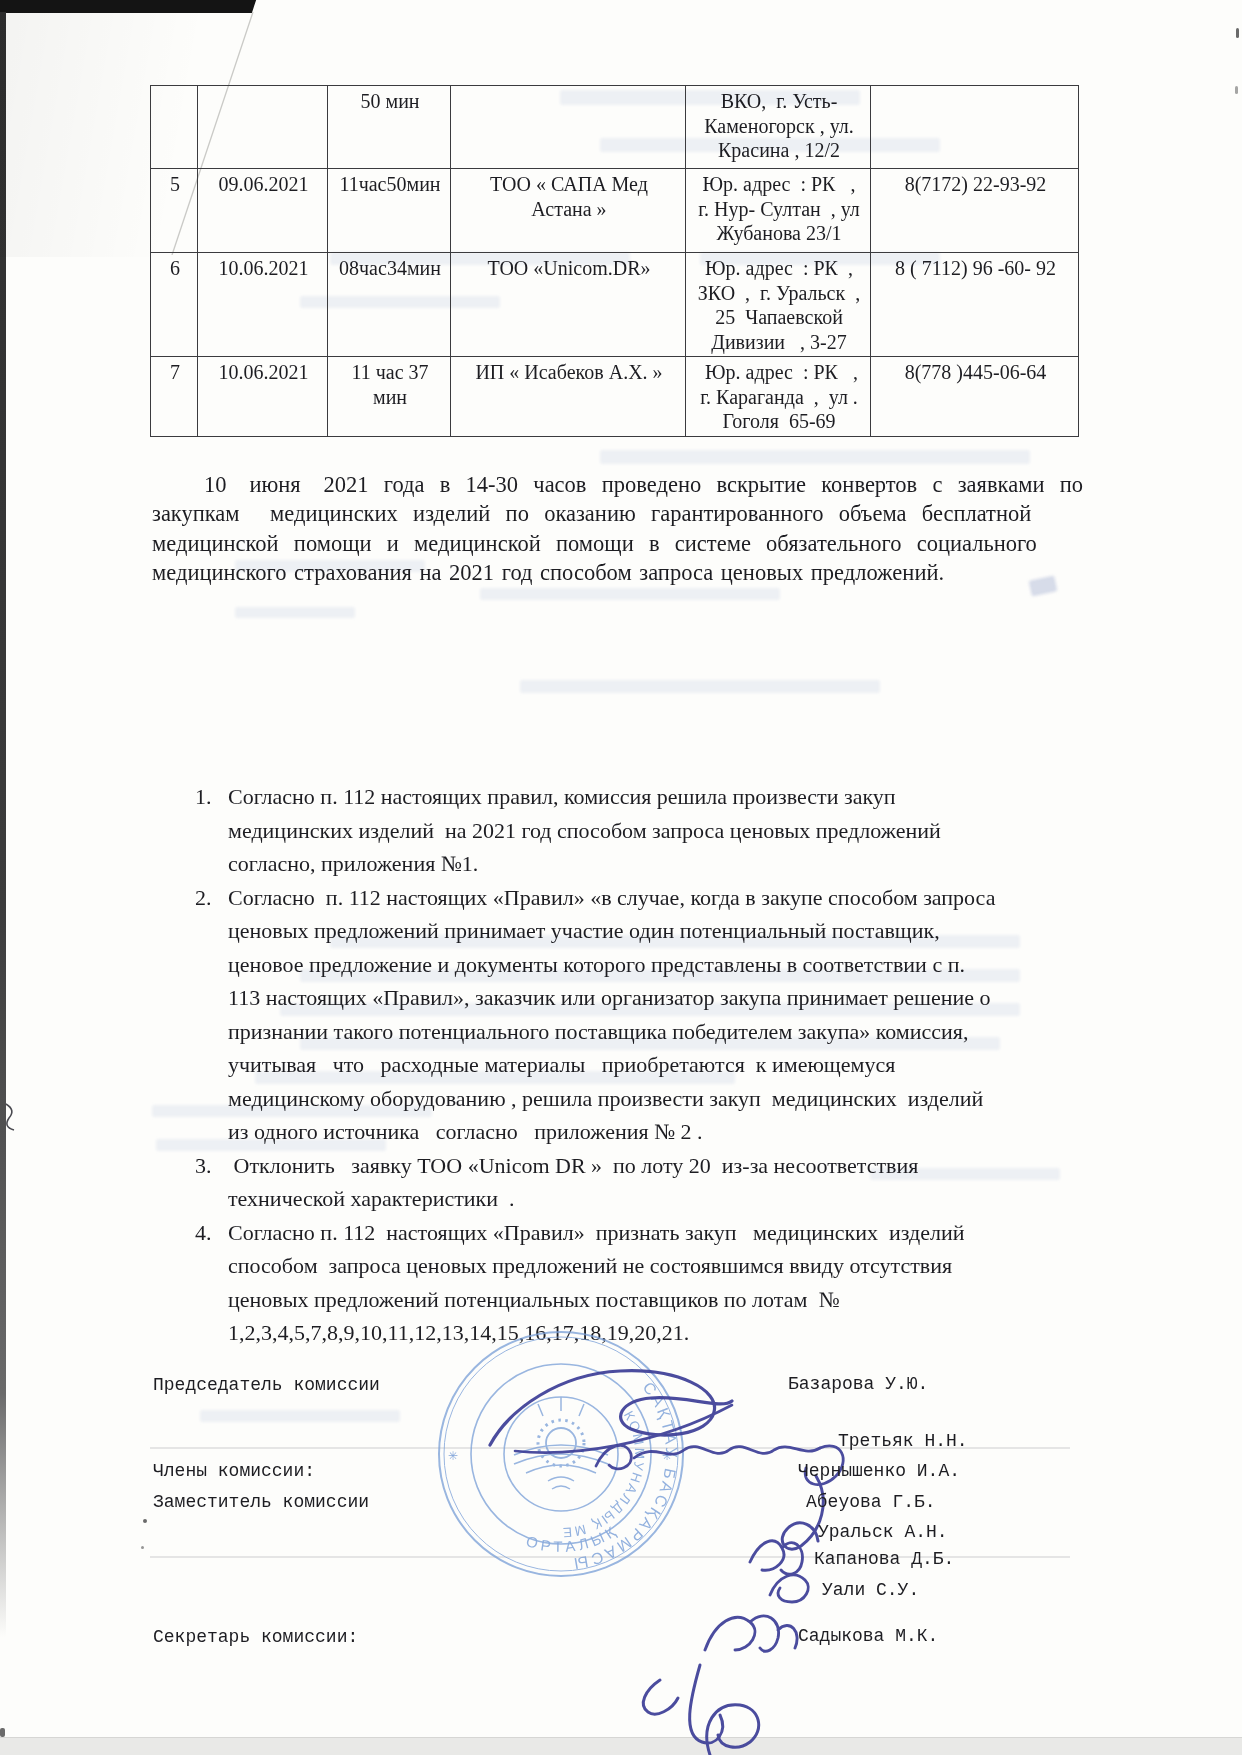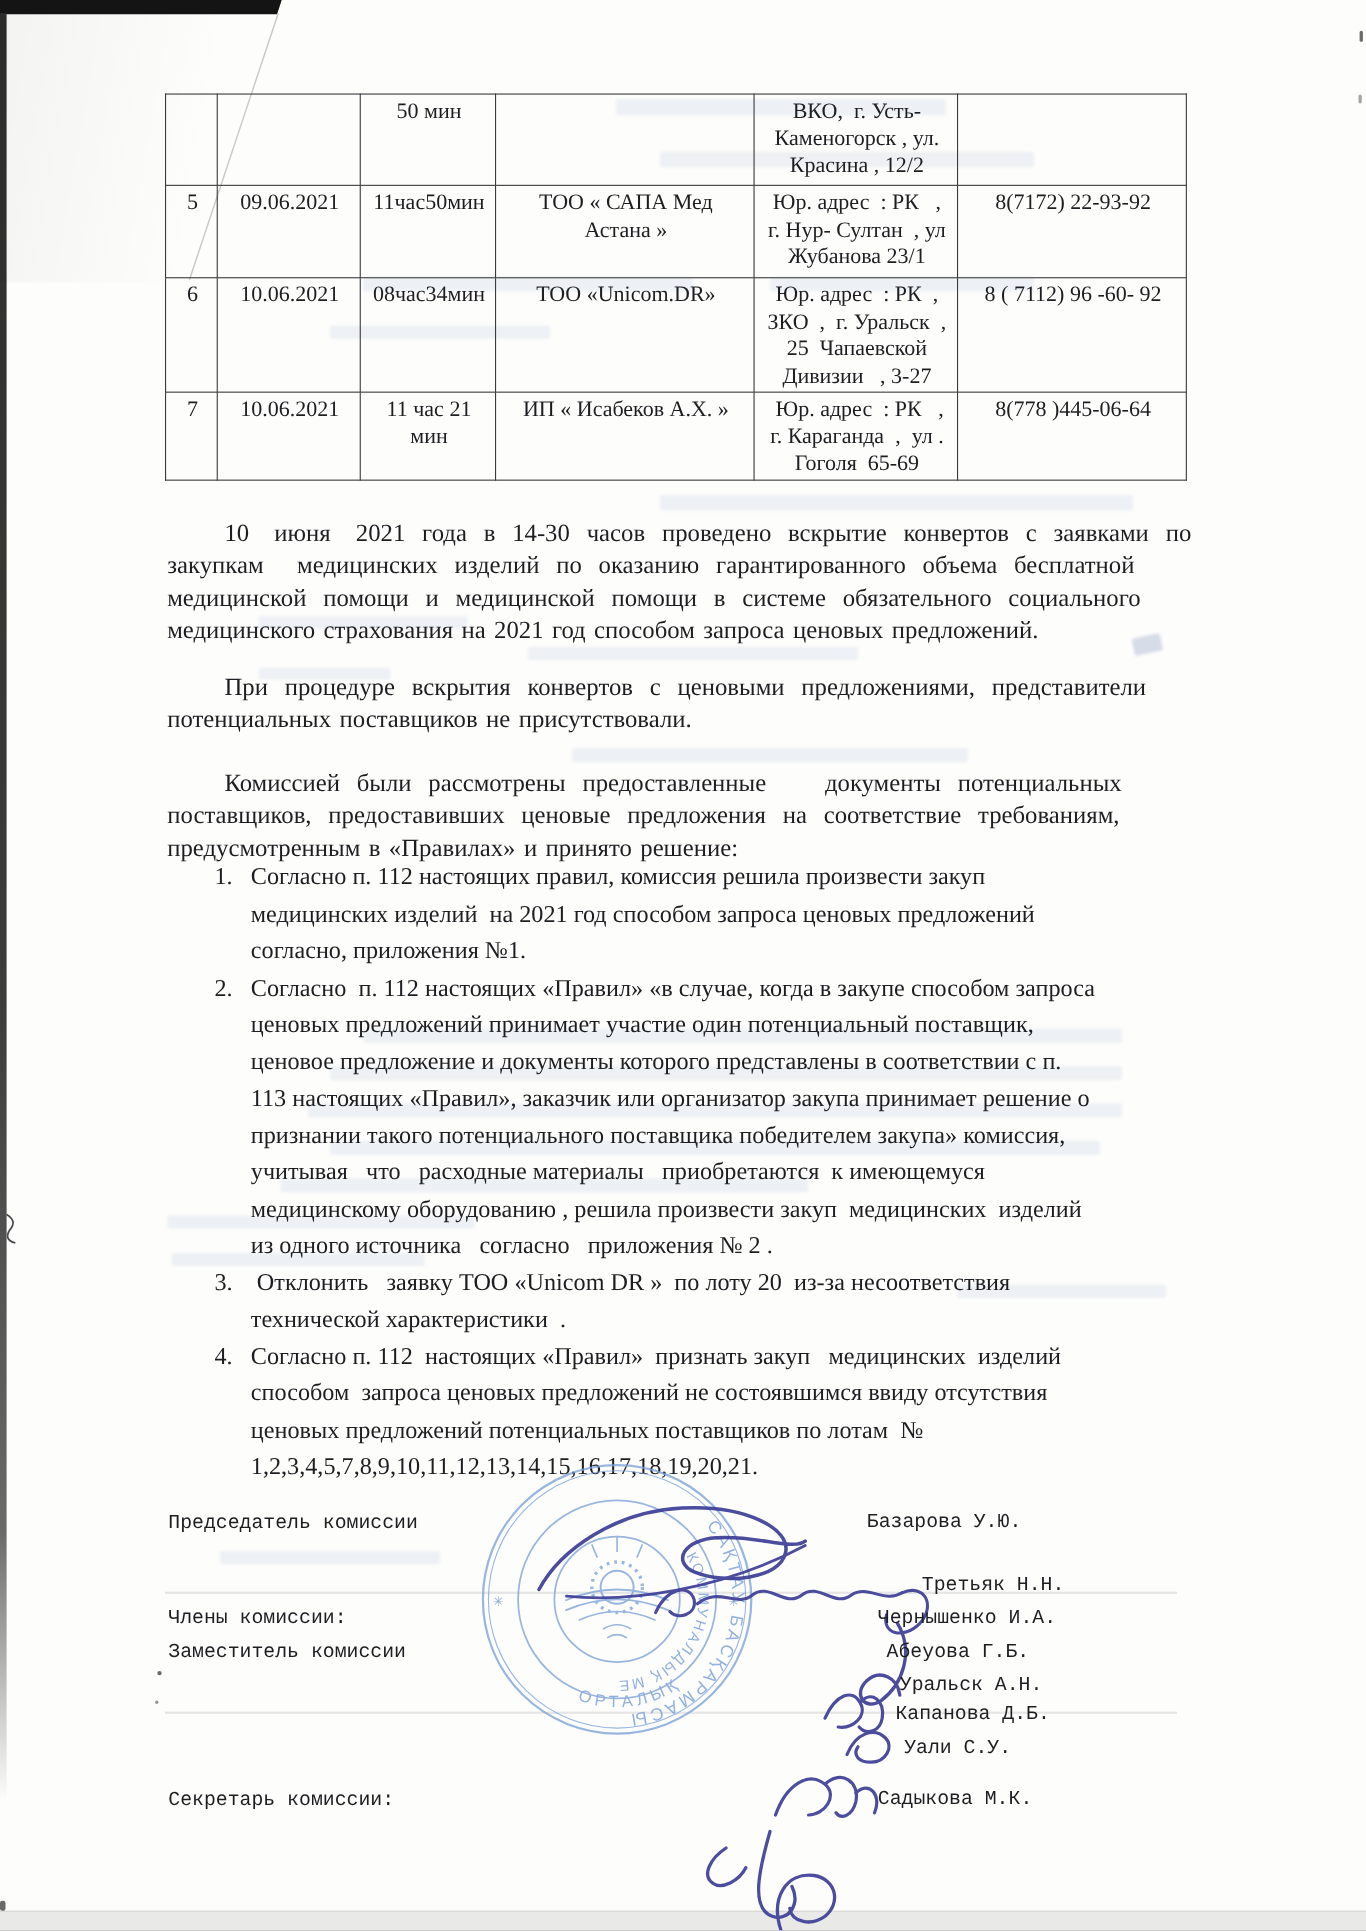--- a/index.html
+++ b/index.html
@@ -125,40 +125,35 @@
       <td>ТОО «Unicom.DR»</td>
       <td>Юр. адрес  : РК  ,
 ЗКО  ,  г. Уральск  ,
 25  Чапаевской
 Дивизии   , 3-27</td>
       <td>8 ( 7112) 96 -60- 92</td>
     </tr>
     <tr style="height:79px">
       <td>7</td>
       <td>10.06.2021</td>
-      <td>11 час 21
+      <td>11 час 37
 мин</td>
       <td>ИП « Исабеков А.Х. »</td>
       <td> Юр. адрес  : РК   ,
 г. Караганда  ,  ул .
 Гоголя  65-69</td>
       <td>8(778 )445-06-64</td>
     </tr>
   </tbody>
     </table>
 
   <div class="para indent" style="top:470px;">10   июня   2021  года  в  14-30  часов  проведено  вскрытие  конвертов  с  заявками  по
 закупкам    медицинских  изделий  по  оказанию  гарантированного  объема  бесплатной
 медицинской  помощи  и  медицинской  помощи  в  системе  обязательного  социального
 медицинского страхования на 2021 год способом запроса ценовых предложений.</div>
-  <div class="para indent" style="top:610px;">При  процедуре  вскрытия  конвертов  с  ценовыми  предложениями,  представители
-потенциальных поставщиков не присутствовали.</div>
-  <div class="para indent" style="top:697px;">Комиссией  были  рассмотрены  предоставленные       документы  потенциальных
-поставщиков,  предоставивших  ценовые  предложения  на  соответствие  требованиям,
-предусмотренным в «Правилах» и принято решение:</div>
 
   <div class="dlist">
     <div class="ditem">
       <span class="dnum">1.</span>
       <span class="dtxt">Согласно п. 112 настоящих правил, комиссия решила произвести закуп
 медицинских изделий  на 2021 год способом запроса ценовых предложений
 согласно, приложения №1.</span>
     </div>
     <div class="ditem">
       <span class="dnum">2.</span>

